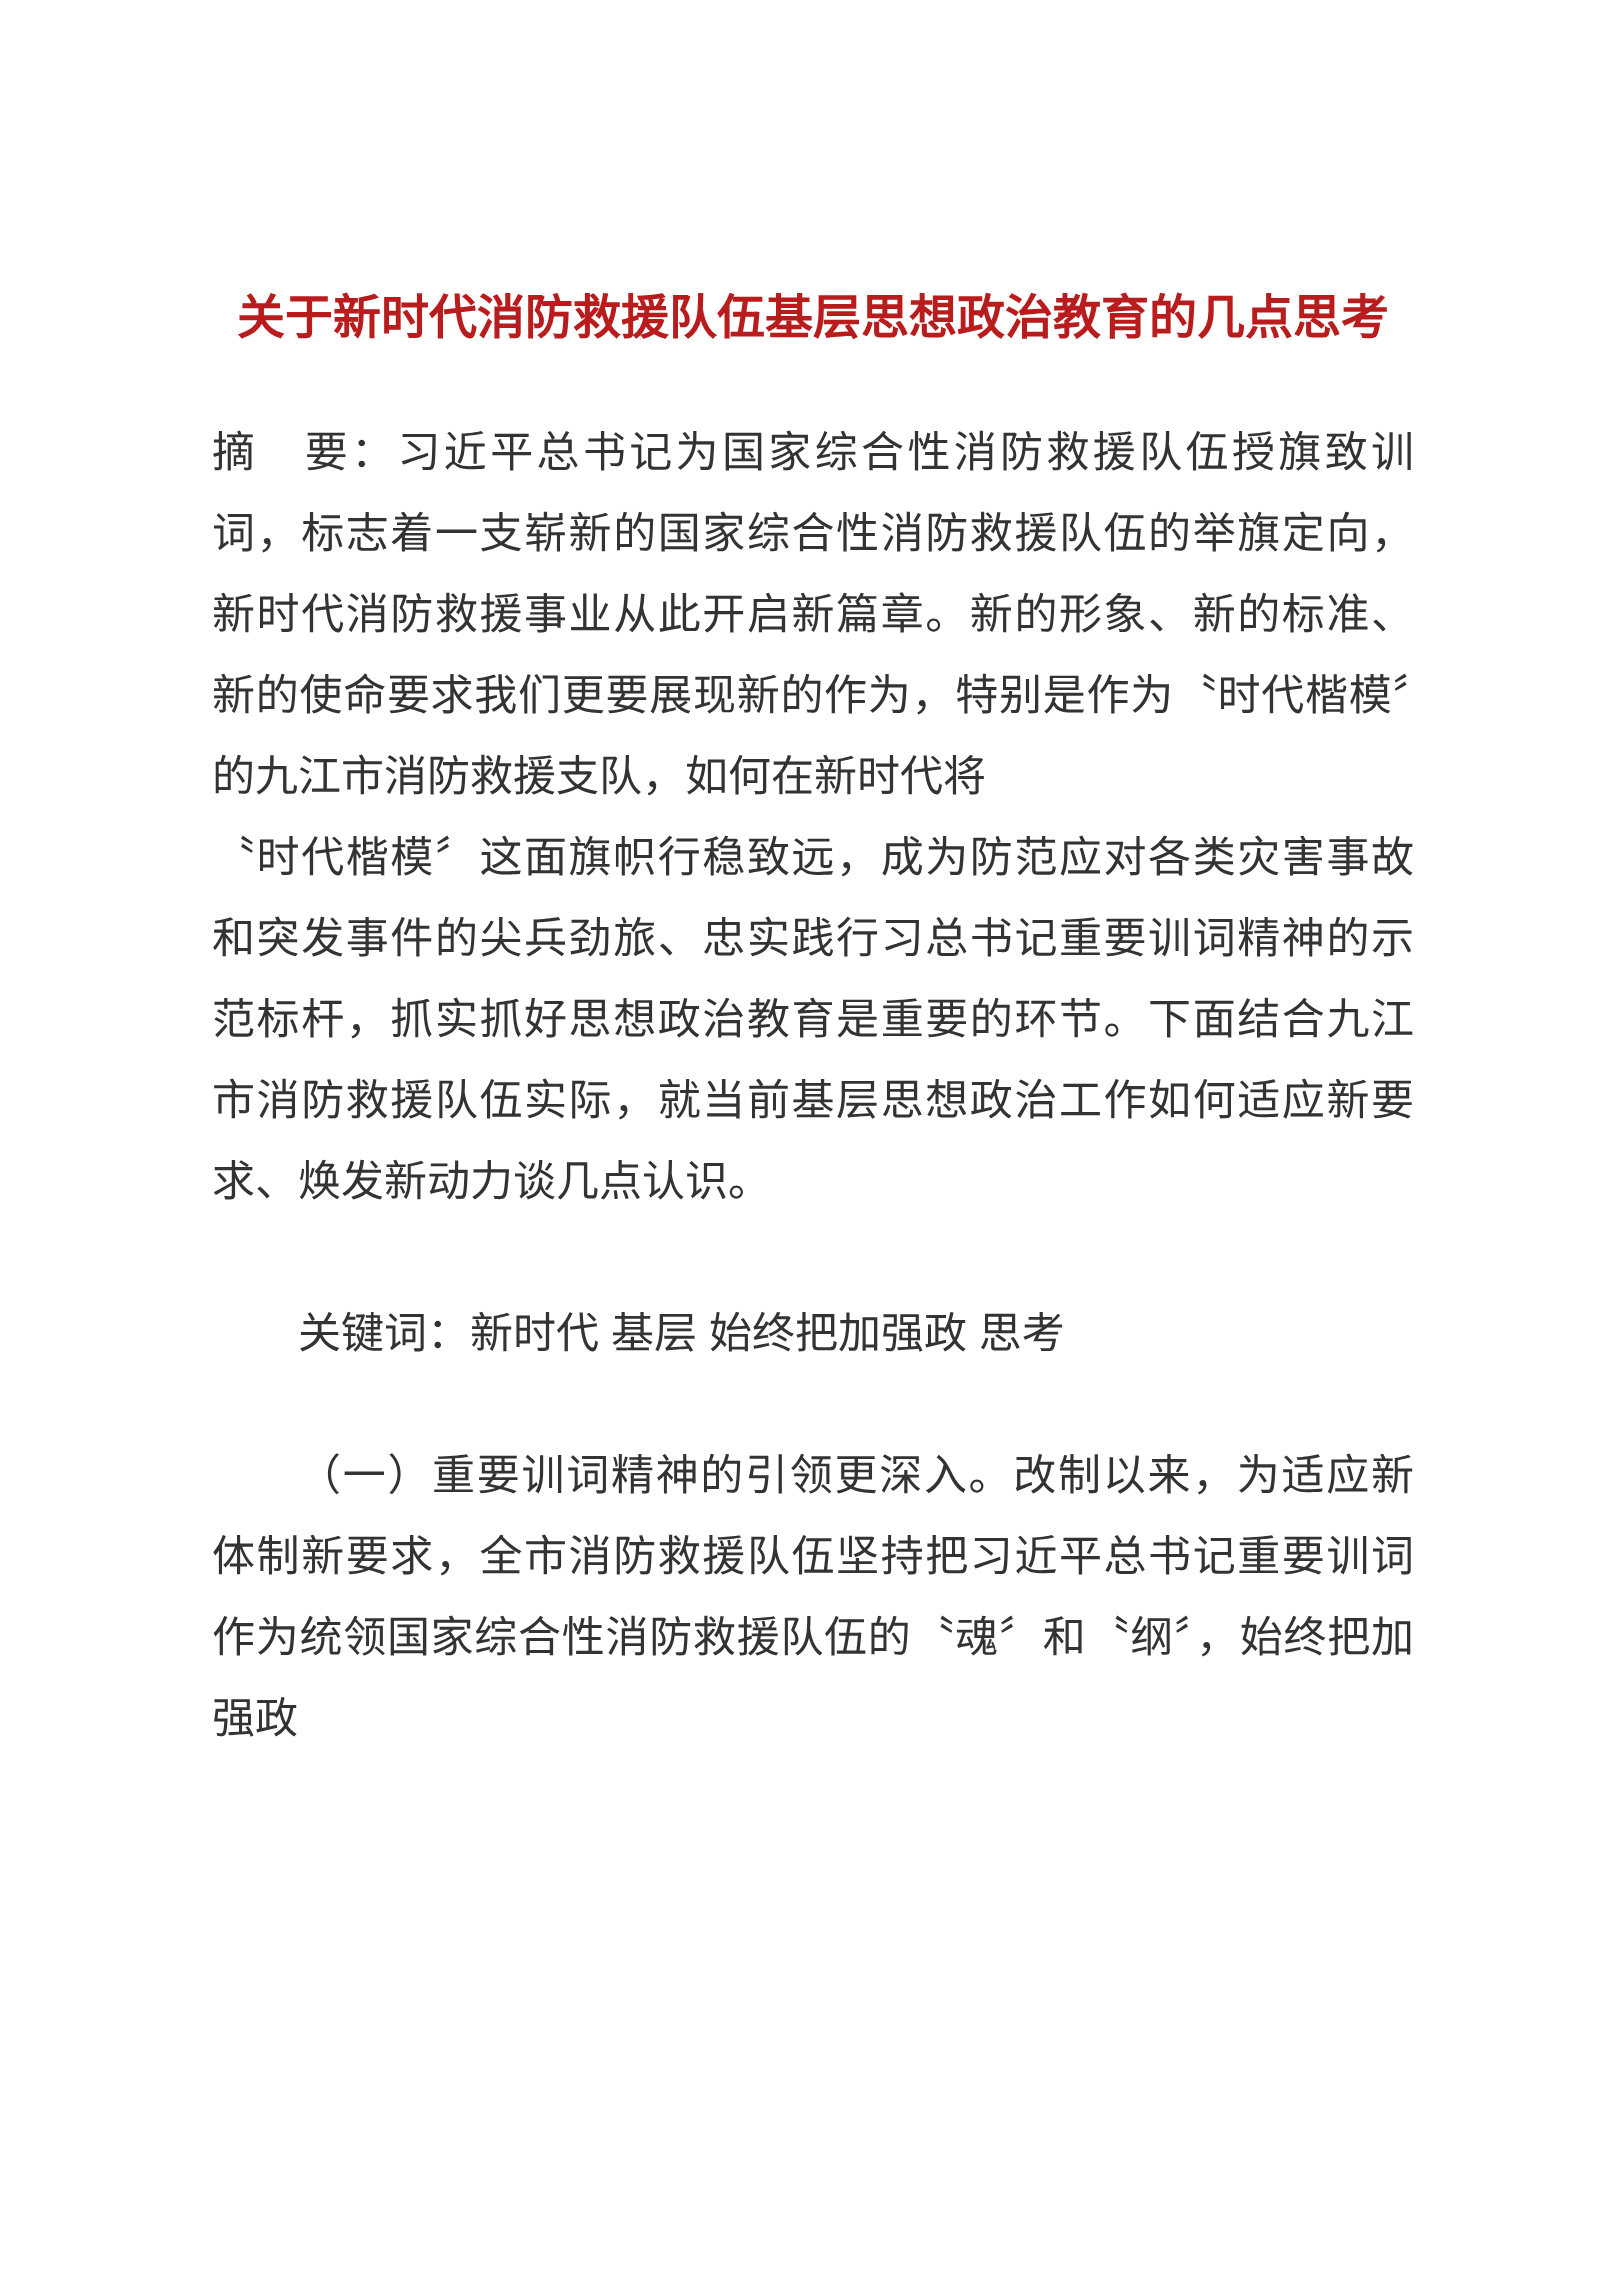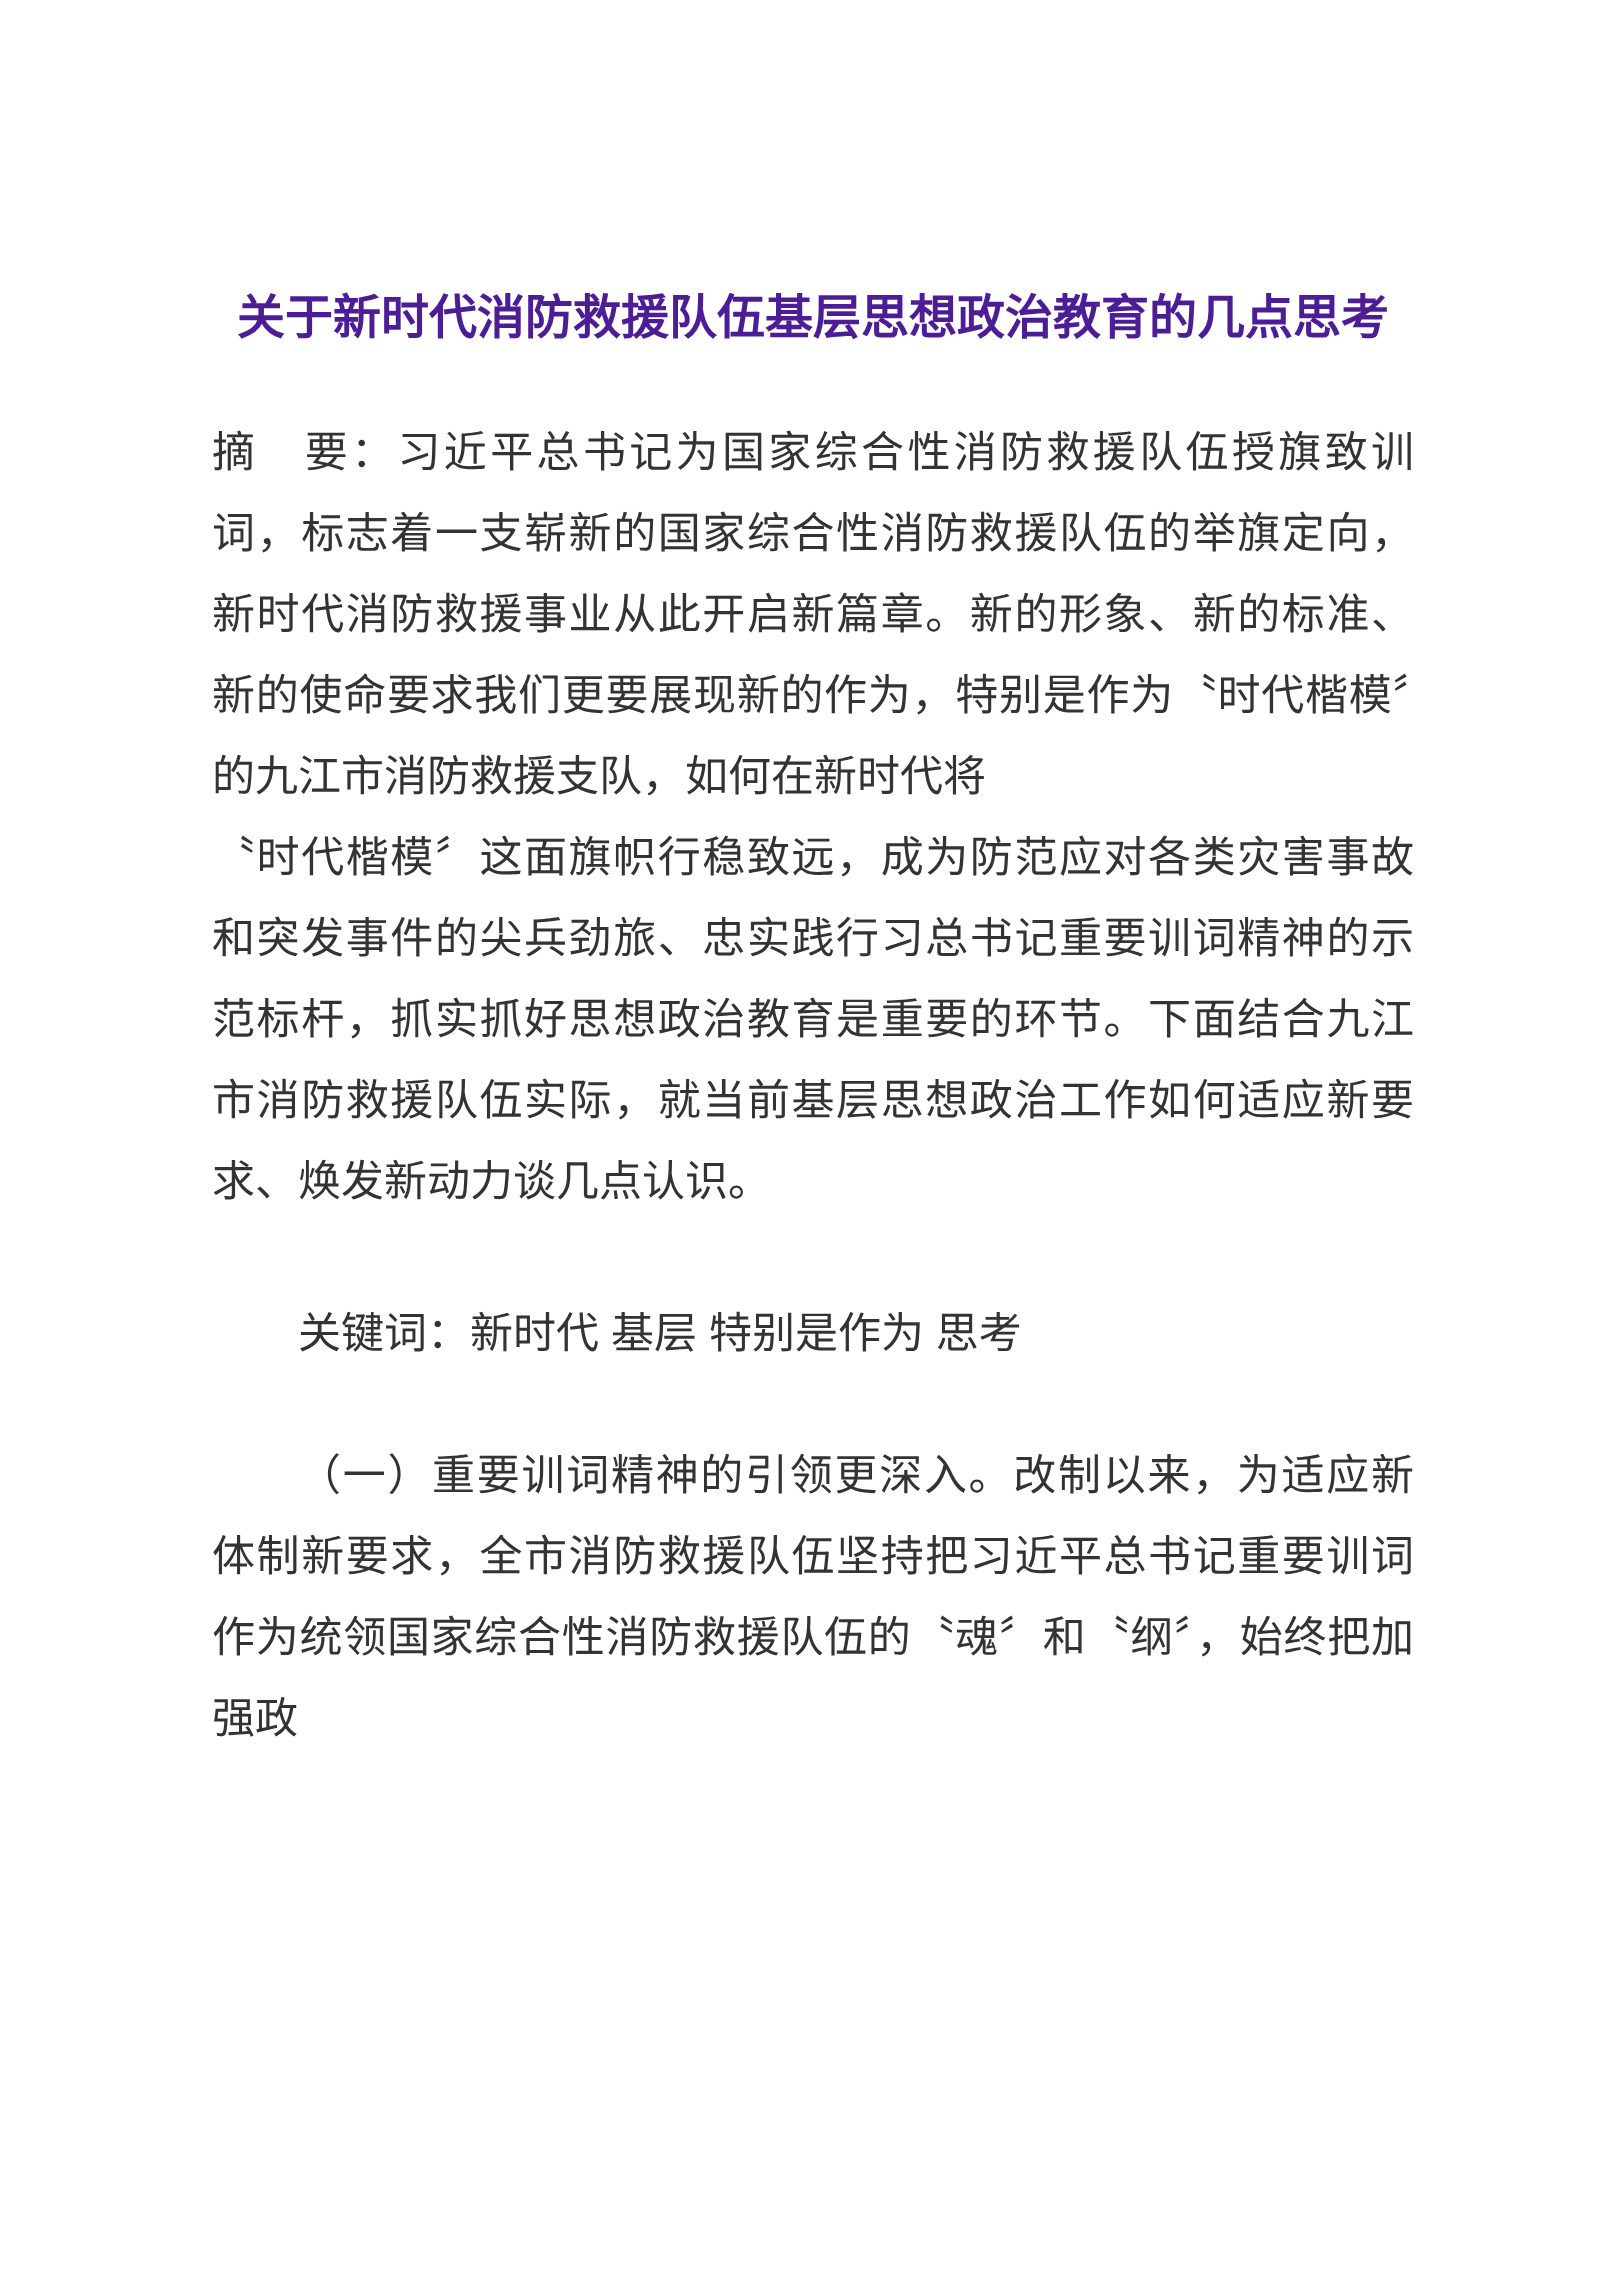--- a/index.html
+++ b/index.html
@@ -28,21 +28,21 @@
   }
 
   
   .doc-title {
     margin: 0;
     padding: 0;
     padding-top: 278px;
     font-size: 48px;
     font-weight: bold;
     line-height: 79px;
-    color: #4c1d95;
+    color: #b91c1c;
     text-align: center;
     letter-spacing: 0px;
     word-break: break-all;
   }
 
   
   .para {
     margin: 0;
     padding: 0;
     font-size: 43px;
@@ -88,20 +88,20 @@
 
 <div class="page" style="background: rgb(255, 255, 255); color: rgb(51, 51, 51);">
   <div class="content">
 
     <h1 class="doc-title">关于新时代消防救援队伍基层思想政治教育的几点思考</h1>
 
     <p class="para abstract">摘　要：习近平总书记为国家综合性消防救援队伍授旗致训词，标志着一支崭新的国家综合性消防救援队伍的举旗定向，新时代消防救援事业从此开启新篇章。新的形象、新的标准、新的使命要求我们更要展现新的作为，特别是作为〝时代楷模〞的九江市消防救援支队，如何在新时代将</p>
 
     <p class="para abstract-cont">〝时代楷模〞这面旗帜行稳致远，成为防范应对各类灾害事故和突发事件的尖兵劲旅、忠实践行习总书记重要训词精神的示范标杆，抓实抓好思想政治教育是重要的环节。下面结合九江市消防救援队伍实际，就当前基层思想政治工作如何适应新要求、焕发新动力谈几点认识。</p>
 
-    <p class="para keywords indent2 nowrap-last">关键词：新时代 基层 特别是作为 思考</p>
+    <p class="para keywords indent2 nowrap-last">关键词：新时代 基层 始终把加强政 思考</p>
 
 
     <p class="para body-para indent2">（一）重要训词精神的引领更深入。改制以来，为适应新体制新要求，全市消防救援队伍坚持把习近平总书记重要训词作为统领国家综合性消防救援队伍的〝魂〞和〝纲〞，始终把加强政</p>
 
   </div>
 </div>
 
 
 </body></html>

